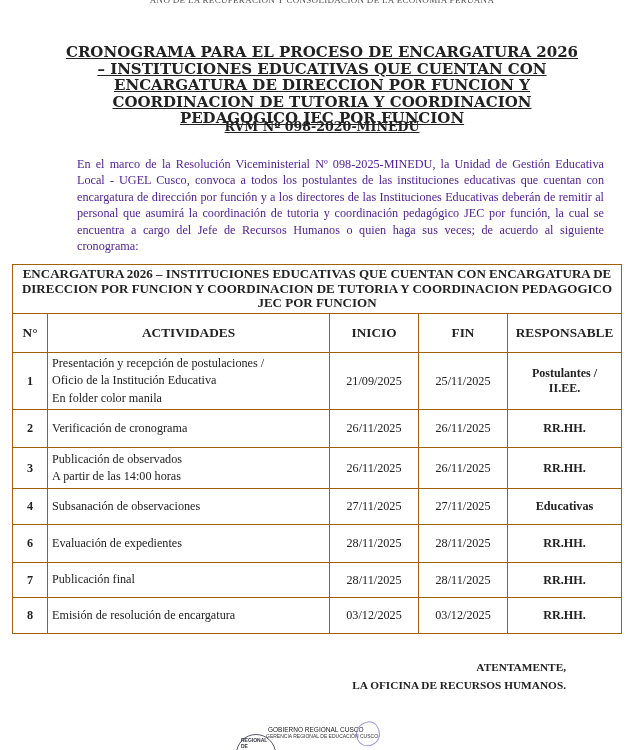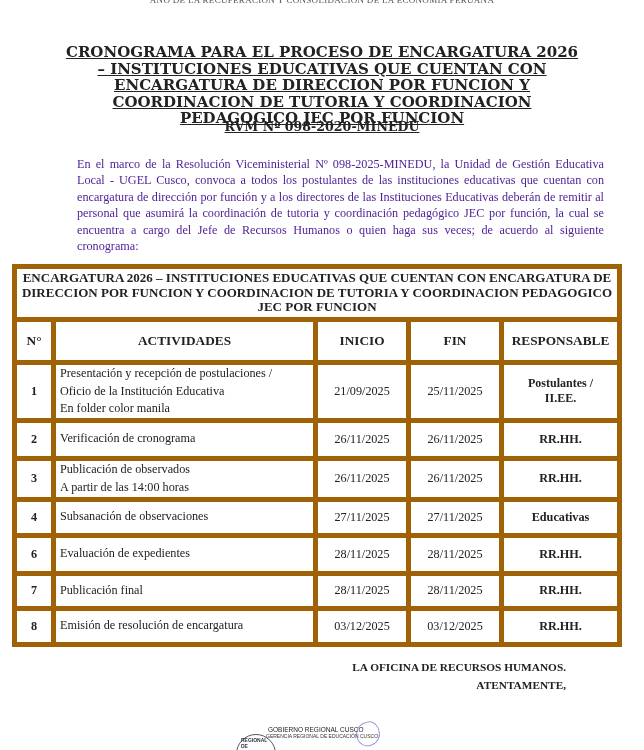--- a/index.html
+++ b/index.html
@@ -2,21 +2,21 @@
 <html><head>
 <meta charset="utf-8">
 <style>
   html, body { margin: 0; padding: 0; background: #ffffff; }
   body { width: 644px; height: 750px; position: relative; overflow: hidden; color: #1a1a1a; font-family: "Liberation Serif", serif; }
   .year-banner { position: absolute; top: -5px; left: 0; width: 644px; text-align: center; font-size: 9px; color: #555; letter-spacing: 0.3px; white-space: nowrap; }
   .main-title { position: absolute; top: 44px; left: 60px; width: 524px; text-align: center; font-family: "DejaVu Serif", serif; font-weight: bold; font-size: 15px; line-height: 16.5px; text-decoration: underline; color: #222; }
   .rvm { position: absolute; top: 119px; left: 0; width: 644px; text-align: center; font-family: "DejaVu Serif", serif; font-weight: bold; font-size: 12.6px; text-decoration: underline; color: #222; }
   .intro { position: absolute; top: 156px; left: 77px; width: 527px; font-size: 12.2px; line-height: 16.4px; text-align: justify; color: #4c1d95; }
   table.crono { position: absolute; top: 264px; left: 12px; width: 610px; border-collapse: collapse; font-size: 12.2px; color: #222; }
-  table.crono td, table.crono th { border: 5px solid #a16207; padding: 0 4px; }
+  table.crono td, table.crono th { border: 1px solid #a16207; padding: 0 4px; }
   .t-title { text-align: center; font-weight: bold; font-size: 13px; line-height: 14.5px; height: 48px; padding: 1px 6px; }
   .h-cell { font-weight: bold; font-size: 13.3px; text-align: center; height: 38px; }
   .c-num { text-align: center; font-weight: bold; width: 26px; }
   .c-act { text-align: left; line-height: 17.5px; padding-left: 5px; margin-left: 28px; }
   .c-date { text-align: center; width: 80px; }
   .c-resp { text-align: center; font-weight: bold; width: 105px; }
   .resp-small { font-size: 12px; line-height: 15px; }
   .signature { position: absolute; top: 658px; left: 300px; width: 266px; text-align: right; font-weight: bold; font-size: 11.3px; line-height: 18px; color: #222; }
   .stamp-area { position: absolute; top: 726px; left: 236px; width: 170px; height: 24px; }
   .seal { position: absolute; left: 0; top: 8px; width: 38px; height: 38px; border: 1.5px solid #556; border-radius: 50%; }
@@ -128,22 +128,22 @@
         <td class="c-date">03/12/2025</td>
         <td class="c-date">03/12/2025</td>
         <td class="c-resp">
           <div>RR.HH.</div>
         </td>
       </tr>
     </tbody>
 </table>
 
 <div class="signature">
+  <div>ATENTAMENTE,</div>
   <div>LA OFICINA DE RECURSOS HUMANOS.</div>
-  <div>ATENTAMENTE,</div>
 </div>
 
 <div class="stamp-area">
   <div class="seal">
     <span class="seal-text">REGIONAL DE</span>
   </div>
   <div class="gov-line1">GOBIERNO REGIONAL CUSCO</div>
   <div class="gov-line2">GERENCIA REGIONAL DE EDUCACIÓN CUSCO</div>
   <div class="sig-scribble"></div>
 </div>

